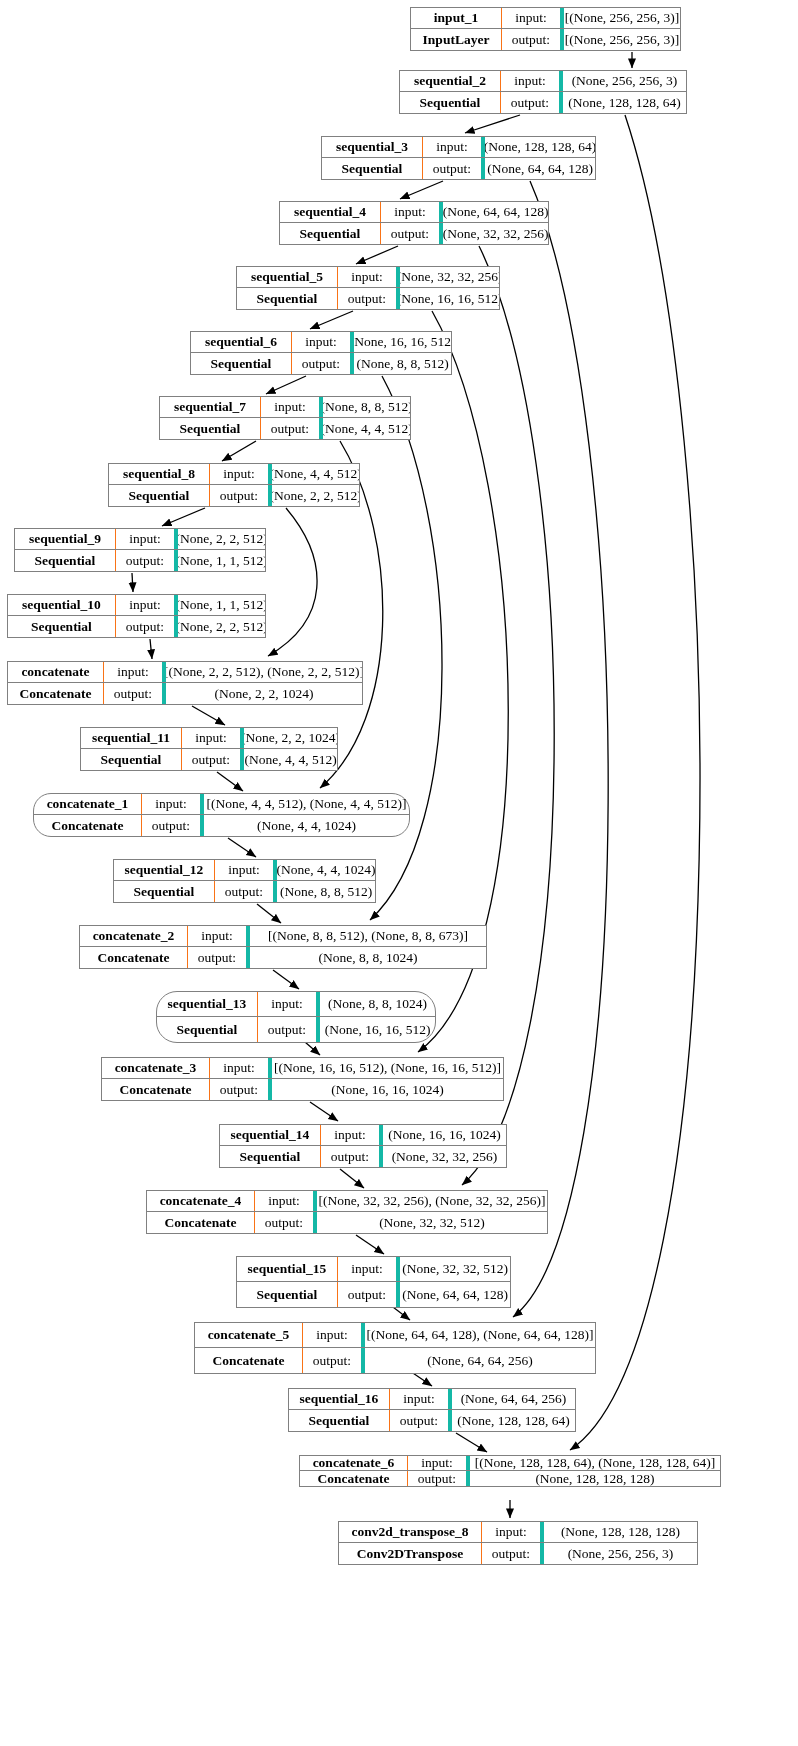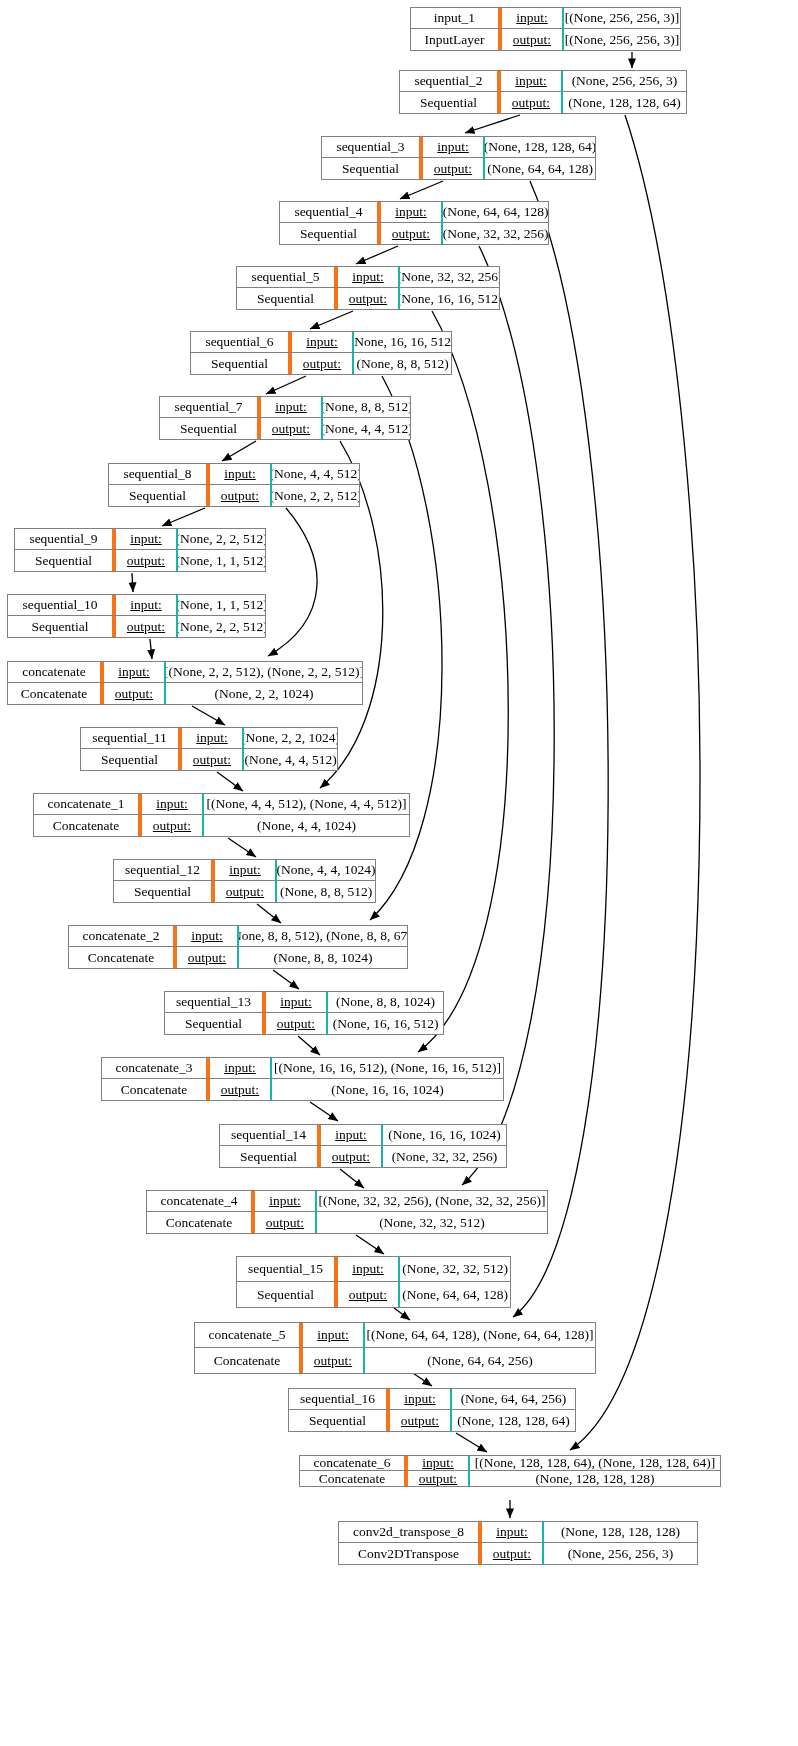--- a/index.html
+++ b/index.html
@@ -50,25 +50,25 @@
   .cell {
     display: flex;
     align-items: center;
     justify-content: center;
     box-sizing: border-box;
     padding: 0 5px;
     white-space: nowrap;
     overflow: hidden;
   }
   .cell.c-name {
-    border-right: 4px solid #f97316;
+    border-right: 1px solid #f97316;
+    font-weight: bold;
   }
   .cell.c-io {
-    border-right: 2px solid #14b8a6;
-    text-decoration: underline;
+    border-right: 4px solid #14b8a6;
   }
   .cell.c-shape {
     flex: 1 1 auto;
   }
   .merged .cell.c-shape {
     justify-content: center;
     text-align: center;
   }
 </style>
 </head>
@@ -252,21 +252,21 @@
           <div class="cell c-name" style="width: 101px; flex: 0 0 101px;">sequential_11</div>
           <div class="cell c-io" style="width: 62px; flex: 0 0 62px;">input:</div>
           <div class="cell c-shape" style="border-right: none;">(None, 2, 2, 1024)</div>
         </div>
         <div class="node-row">
           <div class="cell c-name" style="width: 101px; flex: 0 0 101px;">Sequential</div>
           <div class="cell c-io" style="width: 62px; flex: 0 0 62px;">output:</div>
           <div class="cell c-shape" style="border-right: none;">(None, 4, 4, 512)</div>
         </div>
       </div>
-      <div class="node merged" style="left: 33px; top: 793px; width: 377px; height: 44px;">
+      <div class="node merged" style="left: 33px; top: 793px; width: 377px; height: 44px; border-radius: 18px;">
         <div class="node-row top">
           <div class="cell c-name" style="width: 108px; flex: 0 0 108px;">concatenate_1</div>
           <div class="cell c-io" style="width: 62px; flex: 0 0 62px;">input:</div>
           <div class="cell c-shape" style="border-right: none;">[(None, 4, 4, 512), (None, 4, 4, 512)]</div>
         </div>
         <div class="node-row">
           <div class="cell c-name" style="width: 108px; flex: 0 0 108px;">Concatenate</div>
           <div class="cell c-io" style="width: 62px; flex: 0 0 62px;">output:</div>
           <div class="cell c-shape" style="border-right: none;">(None, 4, 4, 1024)</div>
         </div>
@@ -276,33 +276,33 @@
           <div class="cell c-name" style="width: 101px; flex: 0 0 101px;">sequential_12</div>
           <div class="cell c-io" style="width: 62px; flex: 0 0 62px;">input:</div>
           <div class="cell c-shape" style="border-right: none;">(None, 4, 4, 1024)</div>
         </div>
         <div class="node-row">
           <div class="cell c-name" style="width: 101px; flex: 0 0 101px;">Sequential</div>
           <div class="cell c-io" style="width: 62px; flex: 0 0 62px;">output:</div>
           <div class="cell c-shape" style="border-right: none;">(None, 8, 8, 512)</div>
         </div>
       </div>
-      <div class="node merged" style="left: 68px; top: 925px; width: 340px; height: 44px;">
+      <div class="node merged" style="left: 79px; top: 925px; width: 408px; height: 44px;">
         <div class="node-row top">
           <div class="cell c-name" style="width: 108px; flex: 0 0 108px;">concatenate_2</div>
           <div class="cell c-io" style="width: 62px; flex: 0 0 62px;">input:</div>
           <div class="cell c-shape" style="border-right: none;">[(None, 8, 8, 512), (None, 8, 8, 673)]</div>
         </div>
         <div class="node-row">
           <div class="cell c-name" style="width: 108px; flex: 0 0 108px;">Concatenate</div>
           <div class="cell c-io" style="width: 62px; flex: 0 0 62px;">output:</div>
           <div class="cell c-shape" style="border-right: none;">(None, 8, 8, 1024)</div>
         </div>
       </div>
-      <div class="node" style="left: 164px; top: 991px; width: 280px; height: 44px;">
+      <div class="node" style="left: 156px; top: 991px; width: 280px; height: 52px; border-radius: 21px;">
         <div class="node-row top">
           <div class="cell c-name" style="width: 101px; flex: 0 0 101px;">sequential_13</div>
           <div class="cell c-io" style="width: 62px; flex: 0 0 62px;">input:</div>
           <div class="cell c-shape" style="border-right: none;">(None, 8, 8, 1024)</div>
         </div>
         <div class="node-row">
           <div class="cell c-name" style="width: 101px; flex: 0 0 101px;">Sequential</div>
           <div class="cell c-io" style="width: 62px; flex: 0 0 62px;">output:</div>
           <div class="cell c-shape" style="border-right: none;">(None, 16, 16, 512)</div>
         </div>

